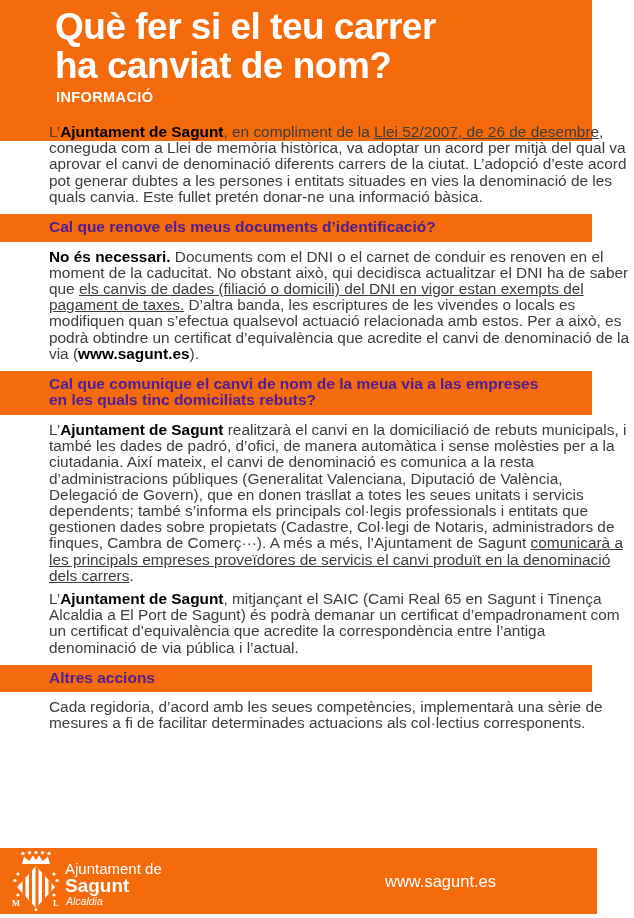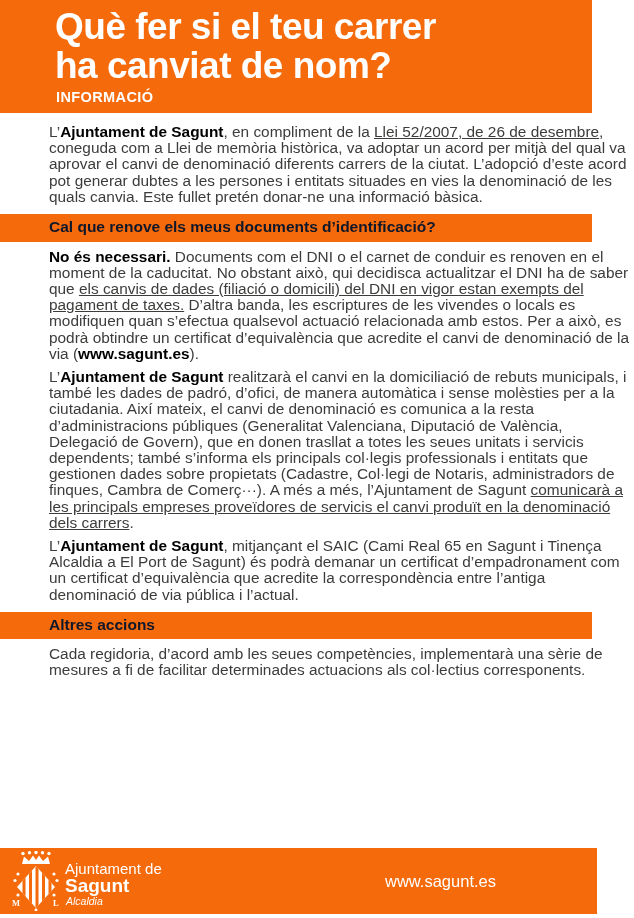--- a/index.html
+++ b/index.html
@@ -12,21 +12,21 @@
     width: 634px;
     height: 918px;
     background: #ffffff;
     overflow: hidden;
     font-family: "Liberation Sans", sans-serif;
   }
   
   .header {
     position: absolute;
     left: 0; top: 0;
-    width: 592px; height: 113px;
+    width: 592px; height: 141px;
     background: var(--orange);
     color: #ffffff;
   }
   .title {
     position: absolute;
     left: 55px; top: 7px;
     font-size: 37px;
     line-height: 39px;
     font-weight: 700;
     letter-spacing: -0.5px;
@@ -54,21 +54,21 @@
   }
   .content > .para:first-child { margin-top: 11px; }
   .para b { font-weight: 700; color: #000000; }
   .para u { text-decoration: underline; text-align: center; }
   .bar {
     margin-top: 9px;
     width: 592px;
     box-sizing: border-box;
     padding: 5px 38px 6px 49px;
     background: var(--orange);
-    color: #0f172a;
+    color: #4c1d95;
     font-weight: 700;
     font-size: 15.5px;
     line-height: 16.5px;
   }
   
   .footer {
     position: absolute;
     left: 0; top: 848px;
     width: 597px; height: 66px;
     background: var(--orange);
@@ -112,20 +112,21 @@
       <div>Què fer si el teu carrer</div>
       <div>ha canviat de nom?</div>
     </div>
     <div class="tagline">INFORMACIÓ</div>
   </div>
 
   <div class="content">
       <p class="para"><span>L’</span><b>Ajuntament de Sagunt</b><span>, en compliment de la </span><u>Llei 52/2007, de 26 de desembre</u><span>, coneguda com a Llei de memòria històrica, va adoptar un acord per mitjà del qual va aprovar el canvi de denominació diferents carrers de la ciutat. L’adopció d’este acord pot generar dubtes a les persones i entitats situades en vies la denominació de les quals canvia. Este fullet pretén donar-ne una informació bàsica.</span></p>
       <div class="bar">Cal que renove els meus documents d’identificació?</div>
       <p class="para"><b>No és necessari.</b><span> Documents com el DNI o el carnet de conduir es renoven en el moment de la caducitat. No obstant això, qui decidisca actualitzar el DNI ha de saber que </span><u>els canvis de dades (filiació o domicili) del DNI en vigor estan exempts del pagament de taxes.</u><span> D’altra banda, les escriptures de les vivendes o locals es modifiquen quan s’efectua qualsevol actuació relacionada amb estos. Per a això, es podrà obtindre un certificat d’equivalència que acredite el canvi de denominació de la via (</span><b>www.sagunt.es</b><span>).</span></p>
+      <div class="bar">Cal que comunique el canvi de nom de la meua via a las empreses en les quals tinc domiciliats rebuts?</div>
       <p class="para"><span>L’</span><b>Ajuntament de Sagunt</b><span> realitzarà el canvi en la domiciliació de rebuts municipals, i també les dades de padró, d’ofici, de manera automàtica i sense molèsties per a la ciutadania. Així mateix, el canvi de denominació es comunica a la resta d’administracions públiques (Generalitat Valenciana, Diputació de València, Delegació de Govern), que en donen trasllat a totes les seues unitats i servicis dependents; també s’informa els principals col·legis professionals i entitats que gestionen dades sobre propietats (Cadastre, Col·legi de Notaris, administradors de finques, Cambra de Comerç···). A més a més, l’Ajuntament de Sagunt </span><u>comunicarà a les principals empreses proveïdores de servicis el canvi produït en la denominació dels carrers</u><span>.</span></p>
       <p class="para"><span>L’</span><b>Ajuntament de Sagunt</b><span>, mitjançant el SAIC (Cami Real 65 en Sagunt i Tinença Alcaldia a El Port de Sagunt) és podrà demanar un certificat d’empadronament com un certificat d’equivalència que acredite la correspondència entre l’antiga denominació de via pública i l’actual.</span></p>
       <div class="bar">Altres accions</div>
       <p class="para"><span>Cada regidoria, d’acord amb les seues competències, implementarà una sèrie de mesures a fi de facilitar determinades actuacions als col·lectius corresponents.</span></p>
     </div>
 
   <div class="footer">
     <svg class="crest" width="48" height="60" viewBox="0 0 48 60" aria-hidden="true">
       <g fill="#ffffff">
 

